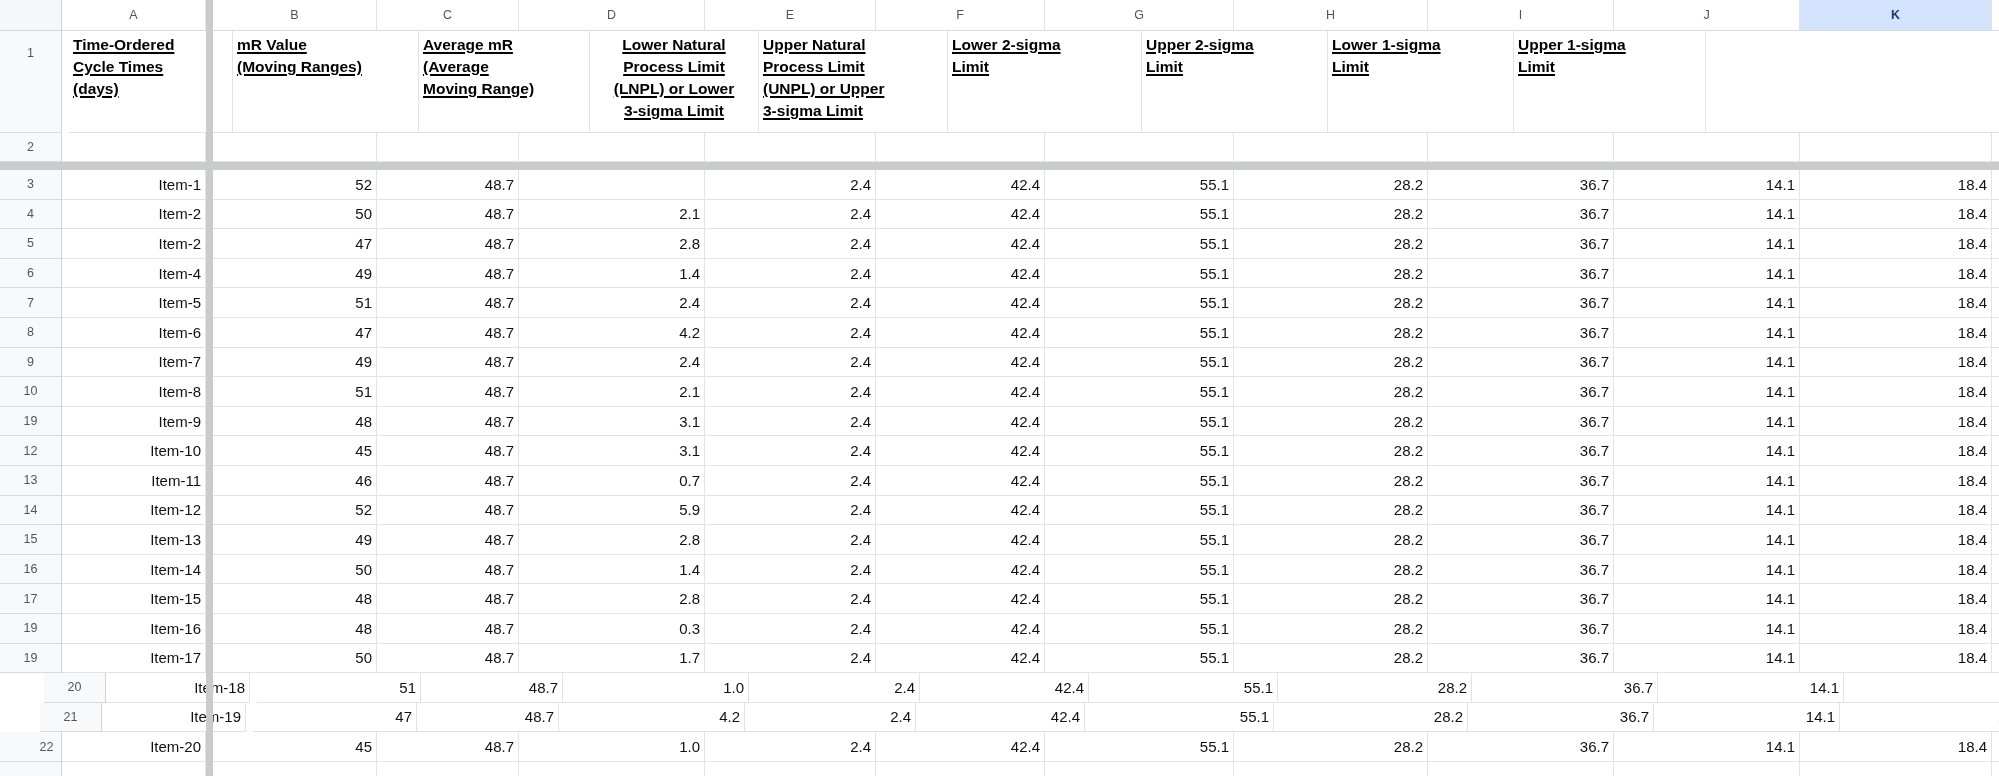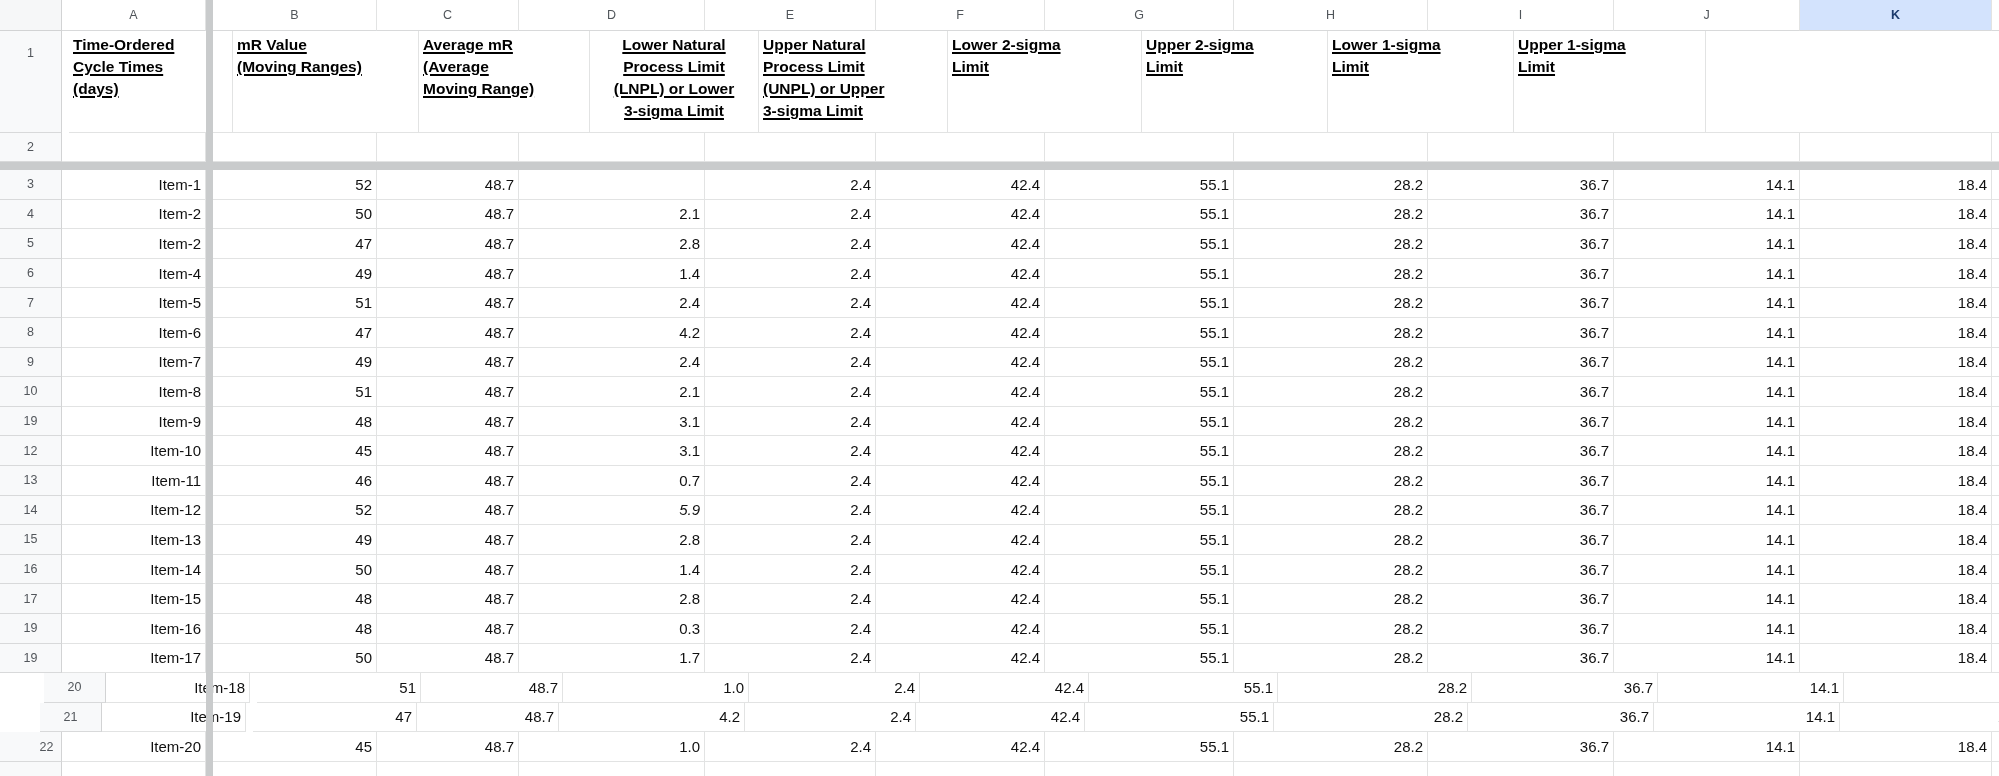--- a/index.html
+++ b/index.html
@@ -321,21 +321,21 @@
       <div class="dcell" style="width: 186px;">14.1</div>
       <div class="dcell" style="width: 192px;">18.4</div>
       <div class="filler"></div>
     </div>
     <div class="row" style="height: 29.6px;">
       <div class="gut" style="width: 62px;">14</div>
       <div class="dcell" style="width: 144px;">Item-12</div>
       <div class="gapcol" style="width: 7px;"></div>
       <div class="dcell" style="width: 164px;">52</div>
       <div class="dcell" style="width: 142px;">48.7</div>
-      <div class="dcell" style="width: 186px; font-style: italic;">5.9</div>
+      <div class="dcell" style="width: 186px;">5.9</div>
       <div class="dcell" style="width: 171px;">2.4</div>
       <div class="dcell" style="width: 169px;">42.4</div>
       <div class="dcell" style="width: 189px;">55.1</div>
       <div class="dcell" style="width: 194px;">28.2</div>
       <div class="dcell" style="width: 186px;">36.7</div>
       <div class="dcell" style="width: 186px;">14.1</div>
       <div class="dcell" style="width: 192px;">18.4</div>
       <div class="filler"></div>
     </div>
     <div class="row" style="height: 29.6px;">

